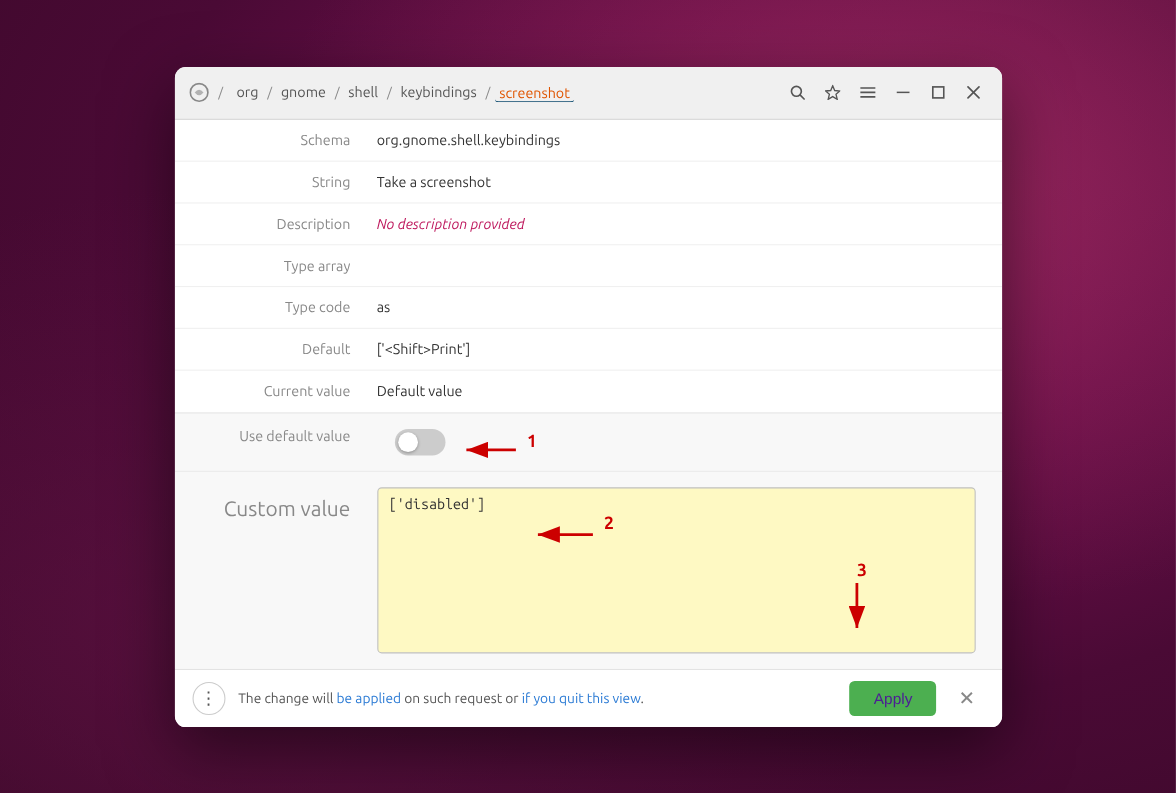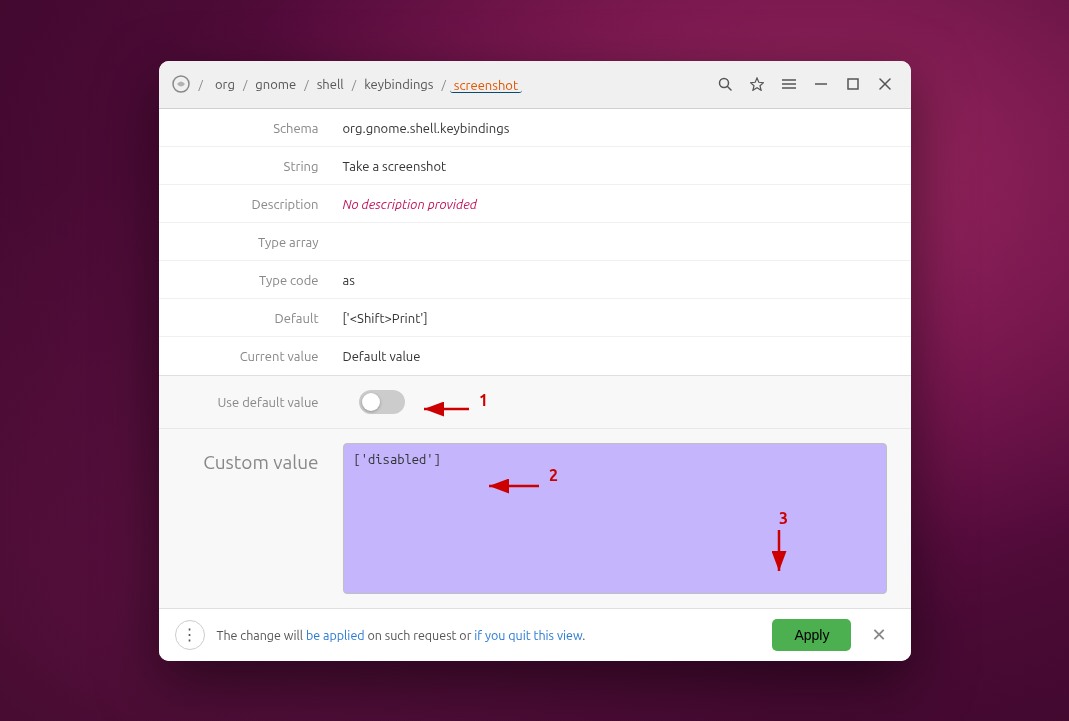--- a/index.html
+++ b/index.html
@@ -154,21 +154,21 @@
 
     .divider {
       height: 1px;
       background: #e0e0e0;
       margin: 0;
     }
 
     
     .toggle-row {
       display: flex;
-      align-items: center;
+      align-items: flex-start;
       padding: 14px 24px;
       background: #f8f8f8;
       border-bottom: 1px solid #e8e8e8;
       gap: 16px;
     }
 
     .toggle-label {
       width: 160px;
       min-width: 160px;
       text-align: right;
@@ -223,21 +223,21 @@
     .custom-textarea {
       flex: 1;
       height: 151px;
       border: 1px solid #c0c0c0;
       border-radius: 4px;
       padding: 8px 10px;
       font-family: 'Ubuntu Mono', 'Courier New', monospace;
       font-size: 13px;
       color: #333;
       resize: none;
-      background: #c4b5fd;
+      background: #fef9c3;
       outline: none;
     }
 
     
     .bottom-bar {
       display: flex;
       align-items: center;
       padding: 10px 16px;
       background: white;
       border-top: 1px solid #e0e0e0;
@@ -263,21 +263,21 @@
       font-size: 12.5px;
       color: #555;
     }
 
     .status-msg .highlight {
       color: #2a7ad4;
     }
 
     .apply-btn {
       background: #4caf50;
-      color: #000000;
+      color: #4c1d95;
       border: none;
       border-radius: 5px;
       padding: 8px 22px;
       font-size: 14px;
       cursor: pointer;
       font-weight: 500;
     }
 
     .close-x-btn {
       background: none;

